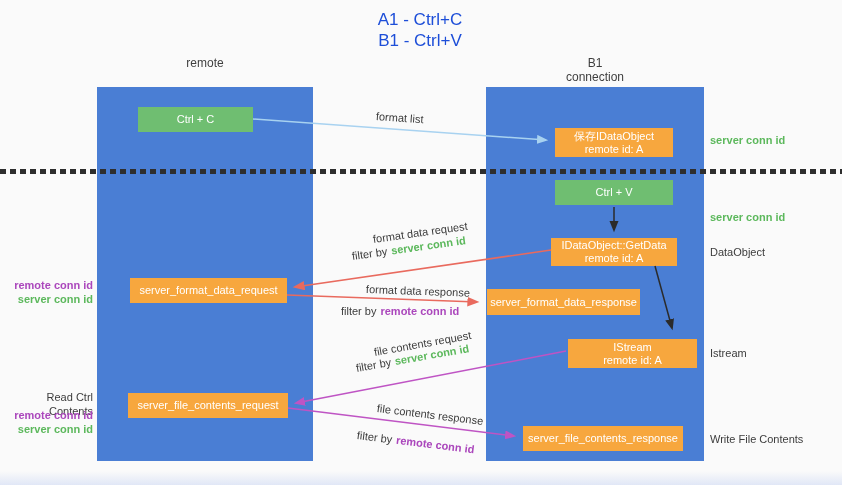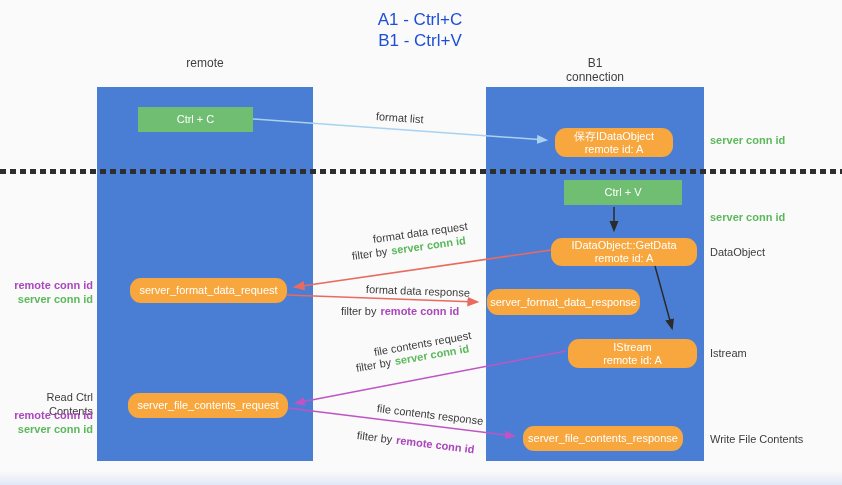--- a/index.html
+++ b/index.html
@@ -24,21 +24,21 @@
   }
   .dotted-line {
     position:absolute; left:0; top:169px; width:842px; height:5px; z-index:4;
     background:repeating-linear-gradient(90deg, var(--dotted-line,#2e2e2e) 0 6px, transparent 6px 10px);
   }
   .node {
     position:absolute; display:flex; flex-direction:column; align-items:center;
     justify-content:center; color:#ffffff; font-size:11px; line-height:13px;
     text-align:center; z-index:3; white-space:nowrap;
   }
-  .node.orange { background:var(--orange-box,#f7a73e);border-radius:11px; }
+  .node.orange { background:var(--orange-box,#f7a73e); }
   .node.green  { background:var(--green-box,#6fbe71); }
   .ann { position:absolute; font-size:11px; line-height:13.5px; color:var(--dark-text,#3c3c3c); z-index:6; white-space:nowrap; }
   .ann.right-side { left:710px; }
   .ann.left-side { left:0; width:93px; text-align:right; white-space:normal; }
   .green-text { color:var(--green-text,#5cb85c); font-weight:bold; }
   .purple-text { color:var(--purple-text,#ab47bc); font-weight:bold; }
   .arrow-label {
     position:absolute; font-size:11px; color:var(--dark-text,#3c3c3c);
     white-space:nowrap; transform-origin:left center; z-index:6;
   }
@@ -79,25 +79,25 @@
 
   <div class="node green" style="left:138px; top:107px; width:115px; height:25px;">
     <div>Ctrl + C</div>
   </div>
 
   <div class="node orange" style="left:555px; top:128px; width:118px; height:29px;">
     <div>保存IDataObject</div>
     <div>remote id: A</div>
   </div>
 
-  <div class="node green" style="left:555px; top:180px; width:118px; height:25px;margin-left:9px;">
+  <div class="node green" style="left:555px; top:180px; width:118px; height:25px;">
     <div>Ctrl + V</div>
   </div>
 
-  <div class="node orange" style="left:551px; top:238px; width:146px; height:28px;">
+  <div class="node orange" style="left:551px; top:238px; width:126px; height:28px;">
     <div>IDataObject::GetData</div>
     <div>remote id: A</div>
   </div>
 
   <div class="node orange" style="left:487px; top:289px; width:153px; height:26px;">
     <div>server_format_data_response</div>
   </div>
 
   <div class="node orange" style="left:130px; top:278px; width:157px; height:25px;">
     <div>server_format_data_request</div>

